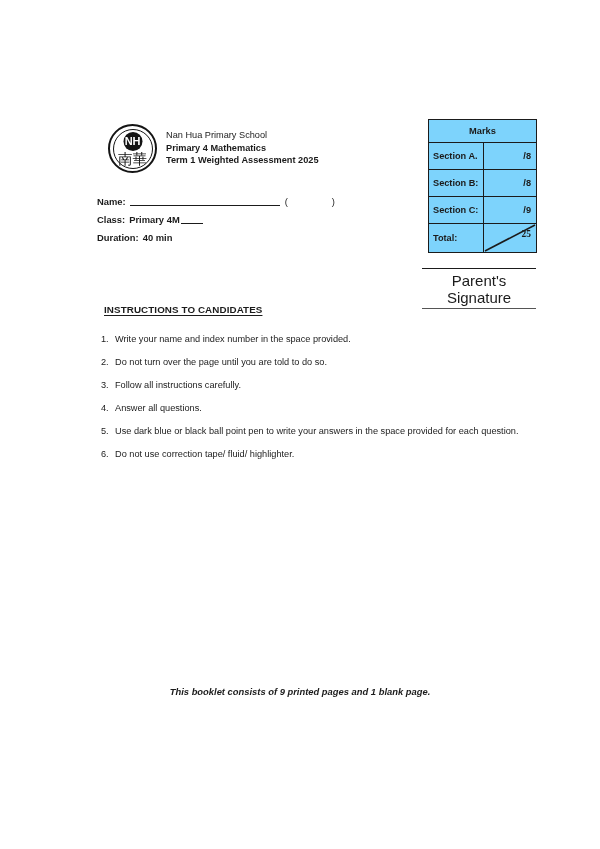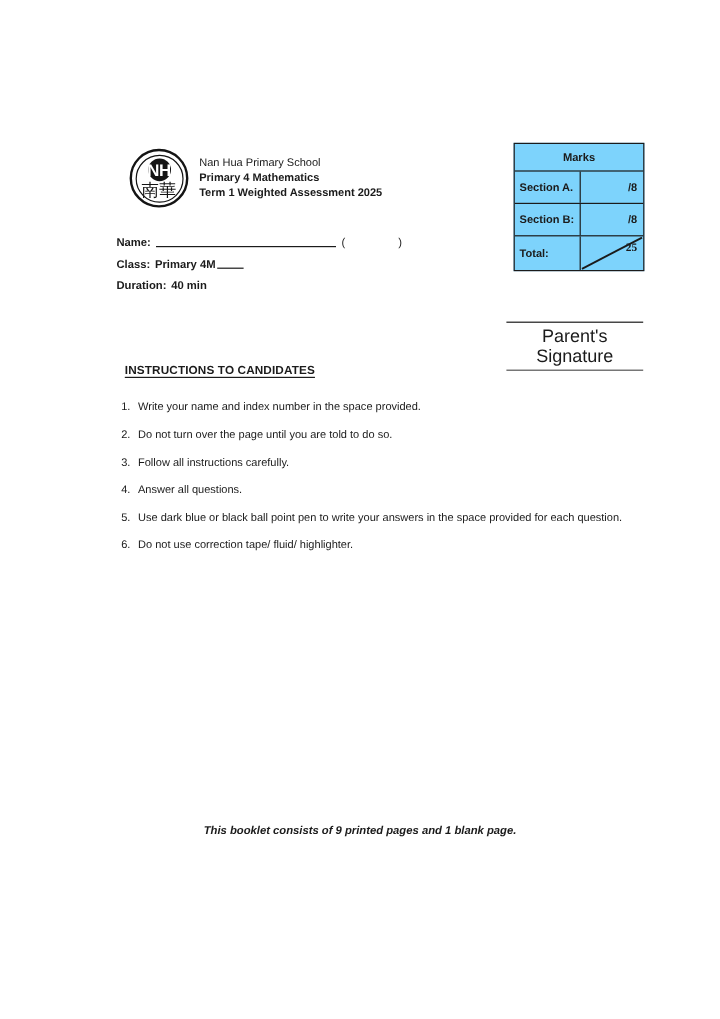--- a/index.html
+++ b/index.html
@@ -57,21 +57,21 @@
   .logo-badge {
     position: absolute;
     left: 50%;
     top: 6px;
     transform: translateX(-50%);
     width: 19px;
     height: 19px;
     border-radius: 50%;
     background: #141414;
     color: #ffffff;
-    font-size: 14px;
+    font-size: 11px;
     font-weight: bold;
     letter-spacing: -0.3px;
     display: flex;
     align-items: center;
     justify-content: center;
     line-height: 1;
   }
   .logo-cn {
     position: absolute;
     left: 0;
@@ -307,20 +307,24 @@
     <div class="marks-row">
       <div class="marks-cell-label">Section A.</div>
       <div class="marks-cell-value">/8</div>
     </div>
 
     <div class="marks-row">
       <div class="marks-cell-label">Section B:</div>
       <div class="marks-cell-value">/8</div>
     </div>
 
+    <div class="marks-row">
+      <div class="marks-cell-label">Section C:</div>
+      <div class="marks-cell-value">/9</div>
+    </div>
 
     <div class="marks-row last">
       <div class="marks-cell-label">Total:</div>
       <div class="marks-cell-value">
         <svg class="total-slash" viewBox="0 0 53 28" preserveAspectRatio="none">
           <line x1="1" y1="27" x2="52" y2="1" stroke="#1b1b1b" stroke-width="1.6"></line>
         </svg>
         <span class="total-mark">25</span>
       </div>
     </div>

